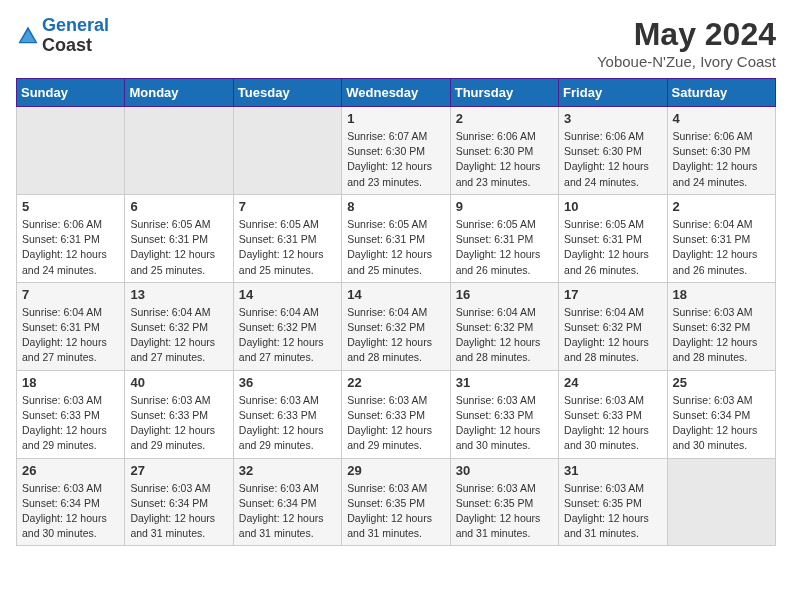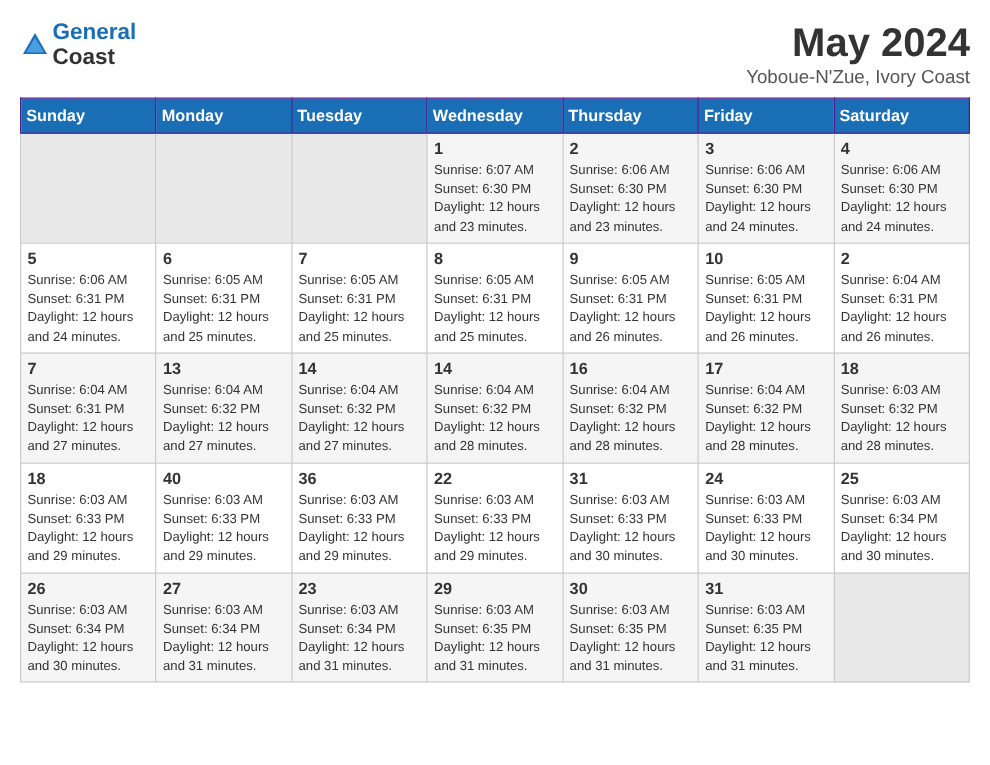--- a/index.html
+++ b/index.html
@@ -236,21 +236,21 @@
       <tr>
         <td>
           <span class="day-num">26</span>
           <div class="day-info">Sunrise: 6:03 AM<br>Sunset: 6:34 PM<br>Daylight: 12 hours<br>and 30 minutes.</div>
         </td>
         <td>
           <span class="day-num">27</span>
           <div class="day-info">Sunrise: 6:03 AM<br>Sunset: 6:34 PM<br>Daylight: 12 hours<br>and 31 minutes.</div>
         </td>
         <td>
-          <span class="day-num">23</span>
+          <span class="day-num">32</span>
           <div class="day-info">Sunrise: 6:03 AM<br>Sunset: 6:34 PM<br>Daylight: 12 hours<br>and 31 minutes.</div>
         </td>
         <td>
           <span class="day-num">29</span>
           <div class="day-info">Sunrise: 6:03 AM<br>Sunset: 6:35 PM<br>Daylight: 12 hours<br>and 31 minutes.</div>
         </td>
         <td>
           <span class="day-num">30</span>
           <div class="day-info">Sunrise: 6:03 AM<br>Sunset: 6:35 PM<br>Daylight: 12 hours<br>and 31 minutes.</div>
         </td>

